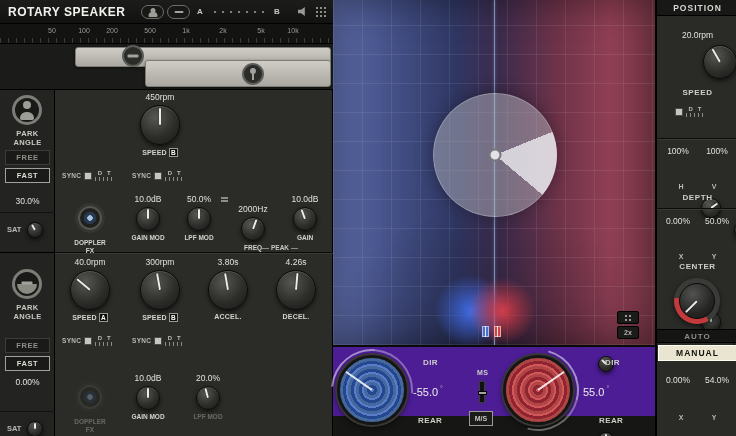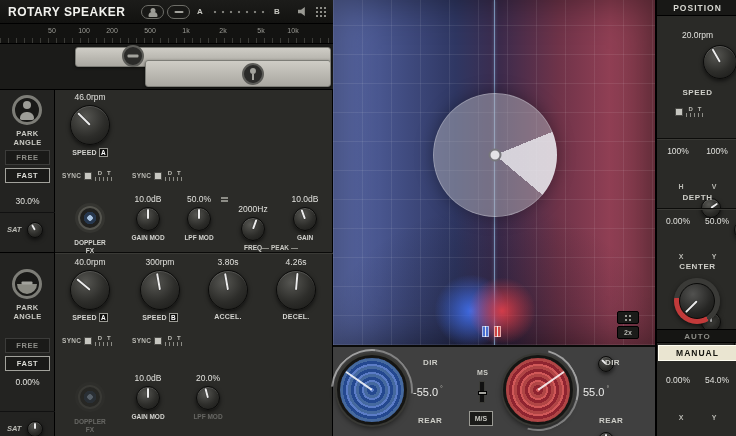--- a/index.html
+++ b/index.html
@@ -36,21 +36,21 @@
   .lsec.h{top:0;height:163px;border-bottom:1px solid #000;}
   .lsec.r{top:163px;height:183px;}
   .bigicon{position:absolute;left:12px;width:30px;height:30px;border-radius:50%;background:#191917;border:3px solid #7d7d77;}
   .phead{position:absolute;left:50%;top:3px;transform:translateX(-50%);width:8px;height:8px;border-radius:50%;background:#9d9d97;}
   .pbody{position:absolute;left:50%;bottom:2px;transform:translateX(-50%);width:14px;height:8px;border-radius:7px 7px 2px 2px;background:#9d9d97;}
   .halffill{position:absolute;left:2px;right:2px;bottom:2px;height:42%;background:#8a8a82;border-radius:0 0 10px 10px;}
   .parklab{position:absolute;left:0;width:55px;text-align:center;font-size:7.5px;font-weight:bold;color:#c9c9c3;letter-spacing:.4px;line-height:9px;}
   .modebtn{position:absolute;left:5px;width:45px;height:15px;background:#1a1a18;border:1px solid #3c3c3a;color:#8e8e88;font-size:7.5px;font-weight:bold;letter-spacing:.6px;text-align:center;line-height:13px;font-family:inherit;cursor:pointer;}
   .modebtn.sel{border-color:#a2a29c;color:#dcdcd6;}
   .satval{position:absolute;left:0;width:55px;text-align:center;font-size:8.5px;color:#e2e2de;}
-  .satrow{position:absolute;left:0;width:55px;height:22px;display:flex;align-items:center;justify-content:space-between;padding:16px 7px;border-top:1px solid #111;font-style:italic;}
+  .satrow{position:absolute;left:0;width:55px;height:22px;display:flex;align-items:center;justify-content:space-between;padding:16px 7px;border-top:1px solid #111;}
   .satlab{font-size:7.5px;font-weight:bold;color:#bcbcb6;}
 
   
   .mainpanel{left:55px;top:90px;width:278px;height:346px;background:#2b2b28;border-right:1px solid #000;}
   .msec{position:absolute;left:0;width:278px;}
   .msec.h{top:0;height:163px;border-bottom:1px solid #0a0a09;box-shadow:0 1px 0 #3a3a36;}
   .msec.r{top:163px;height:183px;}
 
   .kgroup{position:absolute;text-align:center;}
   .kval{font-size:8.5px;color:#e0e0dc;height:11px;}
@@ -96,21 +96,21 @@
   .glow{position:absolute;border-radius:50%;}
   .glow-b{left:100px;top:273px;width:76px;height:76px;background:radial-gradient(circle,rgba(64,110,235,.95) 0%,rgba(64,110,235,0) 68%);}
   .glow-r{left:134px;top:276px;width:70px;height:70px;background:radial-gradient(circle,rgba(228,62,72,.9) 0%,rgba(228,62,72,0) 68%);}
   .flag{position:absolute;width:7px;height:11px;border:1px solid rgba(255,255,255,.55);cursor:pointer;}
   .flag-b{left:149px;top:326px;background:linear-gradient(90deg,#4a6fd0 0 34%,#e6e6e6 34% 66%,#4a6fd0 66%);}
   .flag-r{left:161px;top:326px;background:linear-gradient(90deg,#cc4444 0 34%,#e6e6e6 34% 66%,#cc4444 66%);}
   .padbtn{position:absolute;width:22px;height:13px;background:#1b1b19;border:1px solid #000;border-radius:2px;color:#b5b5af;font-size:7px;font-weight:bold;text-align:center;line-height:11px;font-family:inherit;cursor:pointer;}
   .padbtn .gi{display:inline-block;width:8px;height:8px;background-image:radial-gradient(circle,#9a9a94 1px,transparent 1.3px);background-size:4px 4px;vertical-align:middle;}
 
   
-  .micsec{left:333px;top:345px;width:322px;height:91px;background:#404040;border-top:2px solid #0a0a09;}
+  .micsec{left:333px;top:345px;width:322px;height:71px;background:#4c1d95;border-top:2px solid #0a0a09;}
   .micknob{position:absolute;width:70px;height:70px;border-radius:50%;border:3px solid #151513;box-shadow:0 0 0 2px #383834,0 3px 6px rgba(0,0,0,.6);cursor:pointer;}
   .micknob.blue{background:repeating-radial-gradient(circle at 50% 50%,#5b7cc6 0 2px,#24488f 2px 5px,#45699f 5px 8px);}
   .micknob.red{background:repeating-radial-gradient(circle at 50% 50%,#d05858 0 2px,#8f2430 2px 5px,#b04545 5px 8px);}
   .mptr{position:absolute;left:calc(50% - 1px);top:50%;width:2px;height:32px;background:rgba(255,255,255,.85);transform-origin:50% 0;border-radius:1px;}
   .arc{position:absolute;width:82px;height:82px;border-radius:50%;border:2px solid transparent;border-top-color:rgba(255,255,255,.5);border-right-color:rgba(255,255,255,.35);transform:rotate(-40deg);pointer-events:none;}
   .miclab{position:absolute;font-size:8px;font-weight:bold;color:#cdcdc7;letter-spacing:.4px;}
   .degval{position:absolute;font-size:11px;color:#ececea;}
   .degsym{font-size:7px;vertical-align:super;margin-left:2px;color:#b5b5af;}
   .msfader{position:absolute;width:6px;height:22px;background:#111;border:1px solid #3c3c38;cursor:pointer;}
   .msfader .handle{position:absolute;left:-2px;top:9px;width:9px;height:4px;background:#a5a5a0;border:1px solid #000;}
@@ -207,28 +207,28 @@
       <div class="knob k16">
           <span class="ptr" style="transform:rotate(180deg);"></span>
         </div>
     </div>
   </div>
 </div>
 
 <div class="mainpanel abs">
 
   <div class="msec h">
-    <div class="kgroup" style="left:3px;top:2px;width:64px;">
-      <div class="kval">46.0rpm</div>
+    <div class="kgroup" style="left:73px;top:2px;width:64px;">
+      <div class="kval">450rpm</div>
       <div class="knob k40">
-          <span class="ptr" style="transform:rotate(135deg);"></span>
+          <span class="ptr" style="transform:rotate(180deg);"></span>
         </div>
       <div class="klabel">
           <span>SPEED</span>
-          <span class="badge">A</span>
+          <span class="badge">B</span>
         </div>
     </div>
 
     <div class="syncrow" style="left:7px;top:80px;">
       <span class="slabel">SYNC</span>
       <span class="cb"></span>
       <div class="dt">
         <div class="dt-l">
             <span>D</span>
             <span>T</span>

